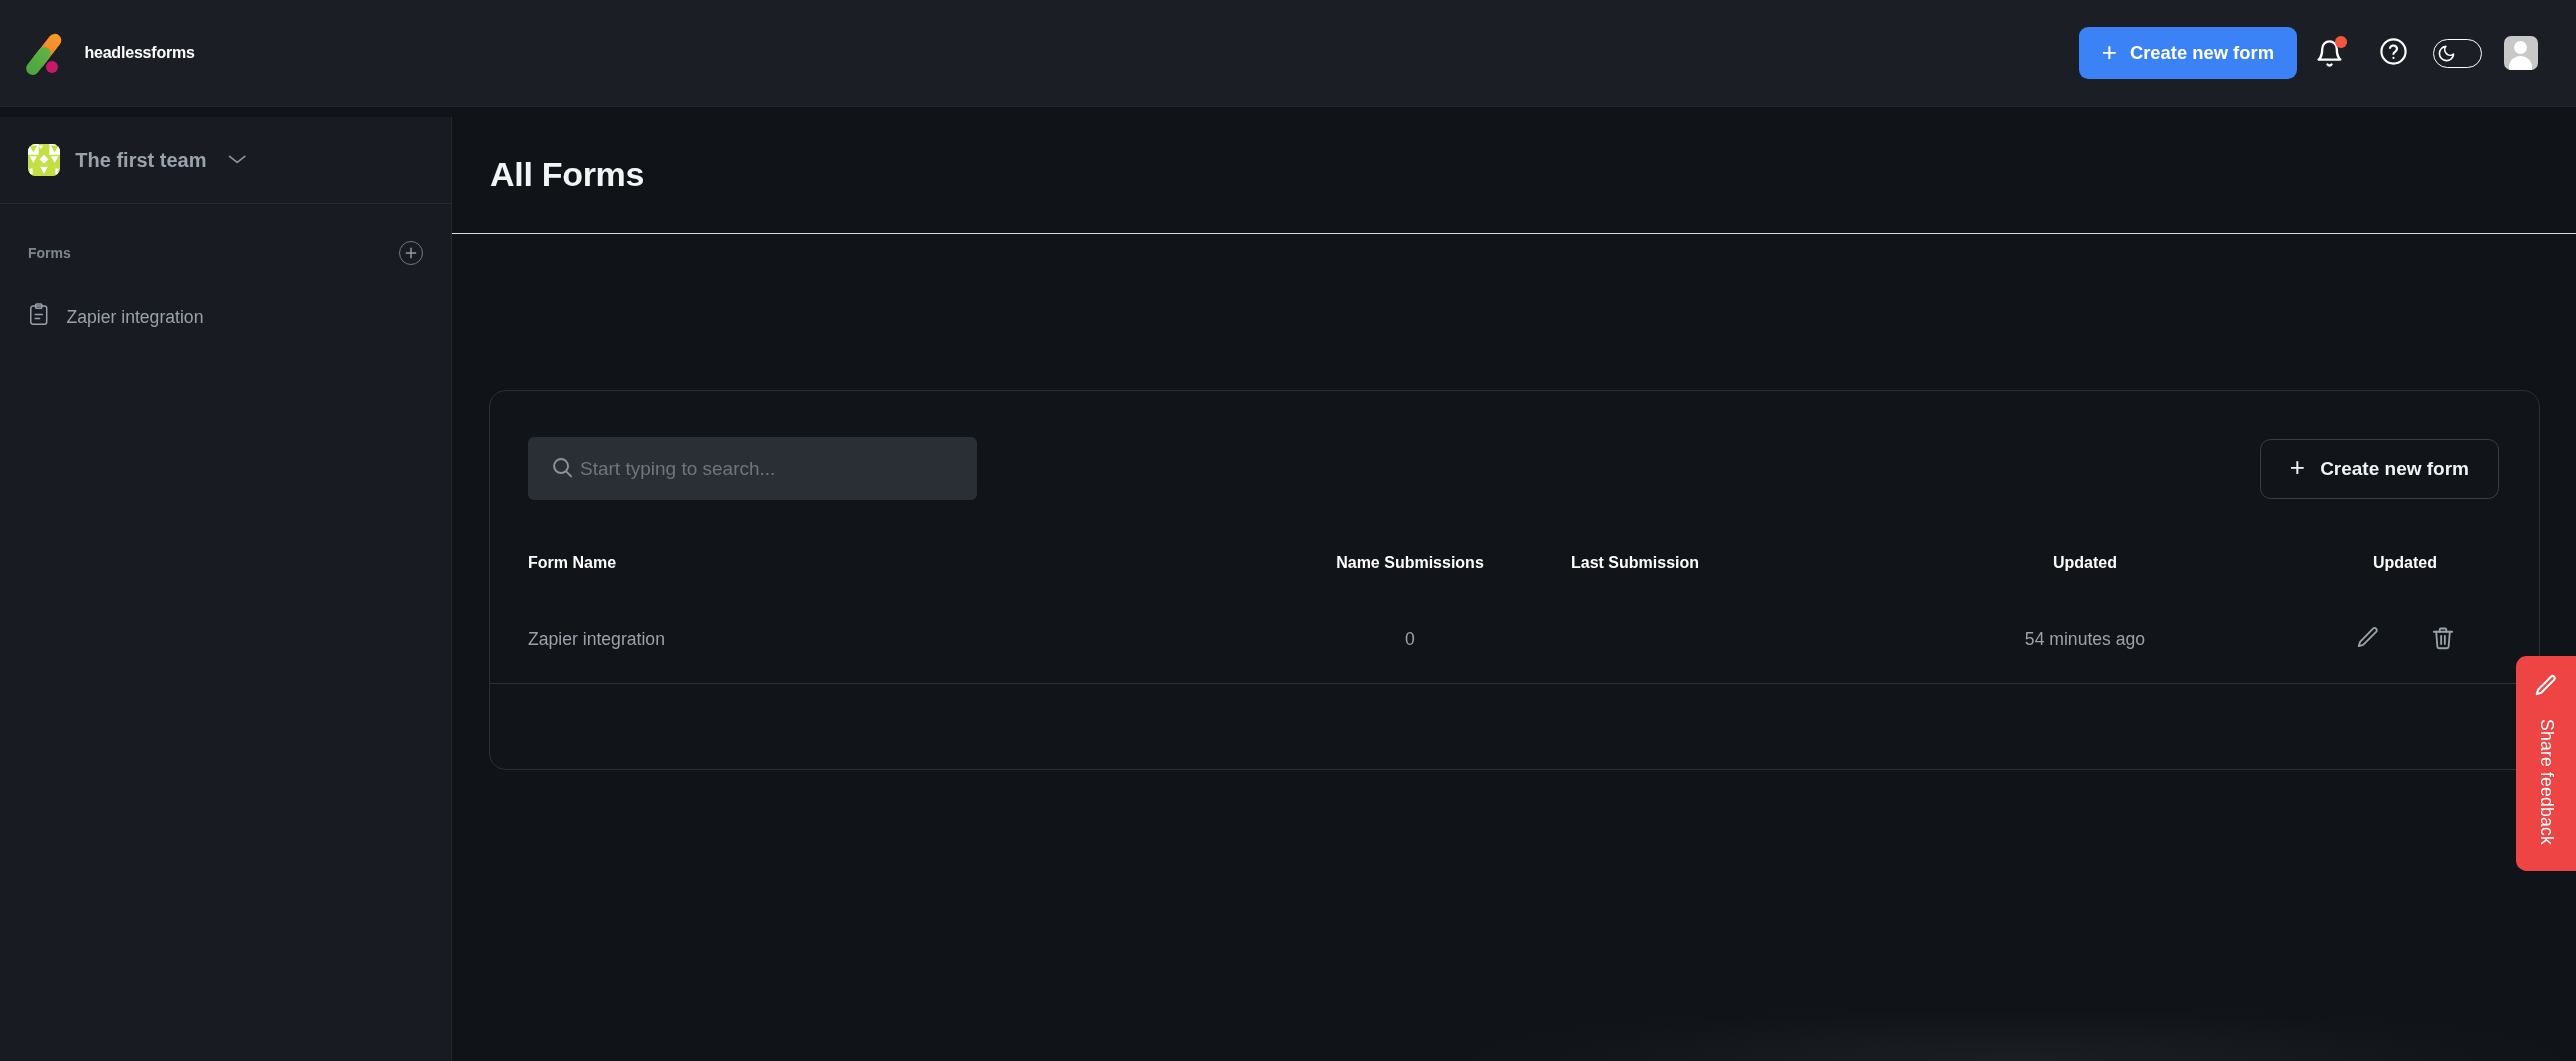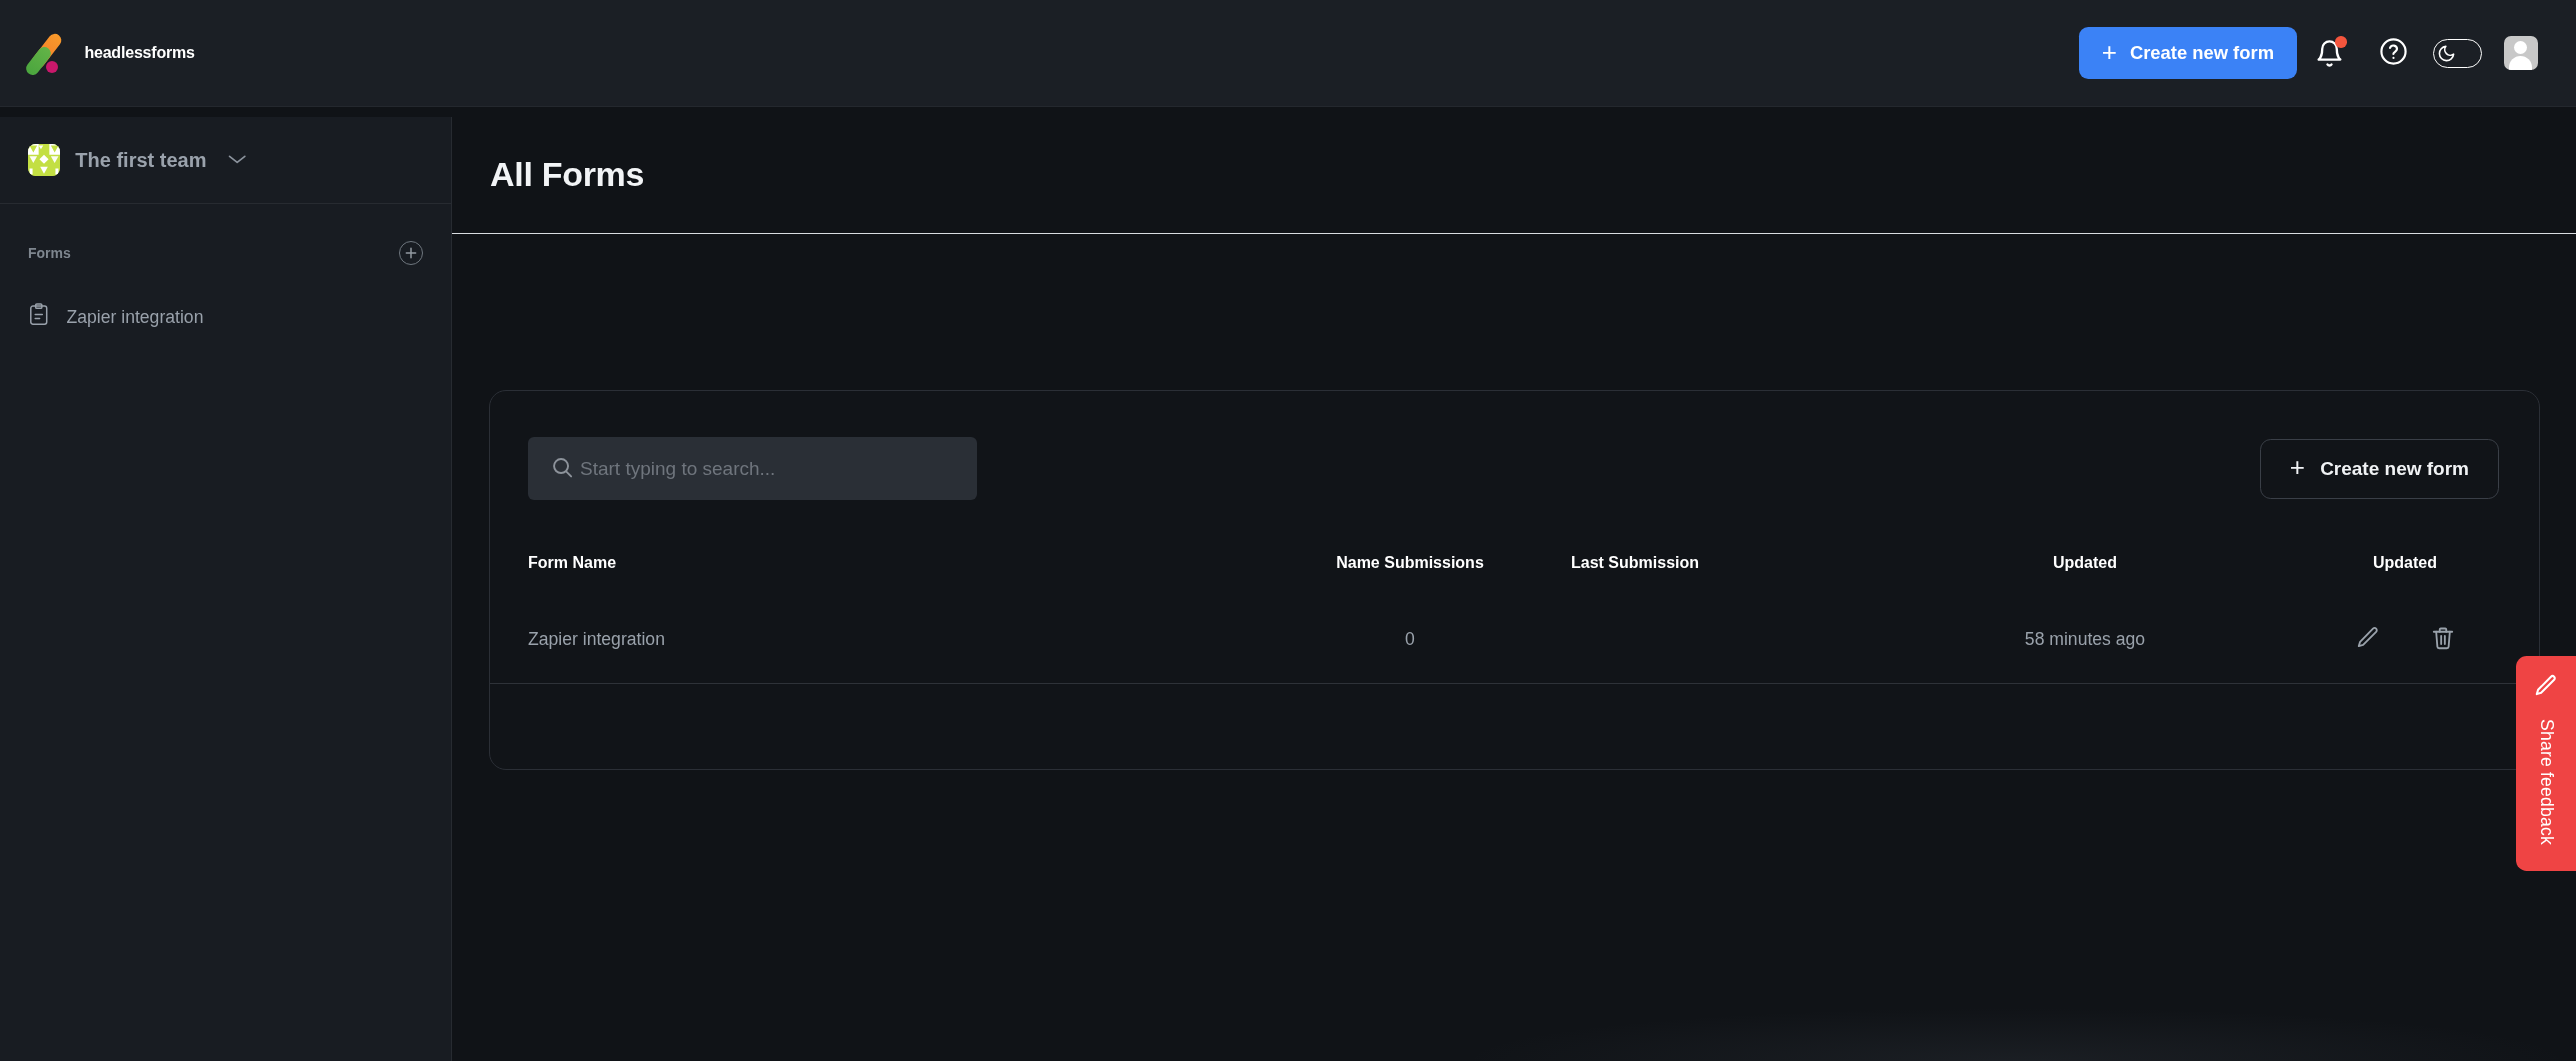--- a/index.html
+++ b/index.html
@@ -292,21 +292,21 @@
             <th class="col-last">Last Submission</th>
             <th class="col-upd1">Updated</th>
             <th class="col-upd2">Updated</th>
           </tr>
         </thead>
         <tbody>
           <tr>
             <td class="col-name">Zapier integration</td>
             <td class="col-total">0</td>
             <td class="col-last"></td>
-            <td class="col-upd1">58 minutes ago</td>
+            <td class="col-upd1">54 minutes ago</td>
             <td class="col-upd2">
               <span class="row-actions">
                 <button class="act-btn">
                   <span>
                     <svg width="26" height="26" viewBox="0 0 24 24" fill="none" stroke="#9aa2ab" stroke-width="1.7" stroke-linecap="round" stroke-linejoin="round">
                       <path d="M16.6 3.4a2 2 0 0 1 2.9 2.9L7.5 18.3 3.5 19.5l1.2-4z"></path>
                     </svg>
                   </span>
                 </button>
                 <button class="act-btn">

